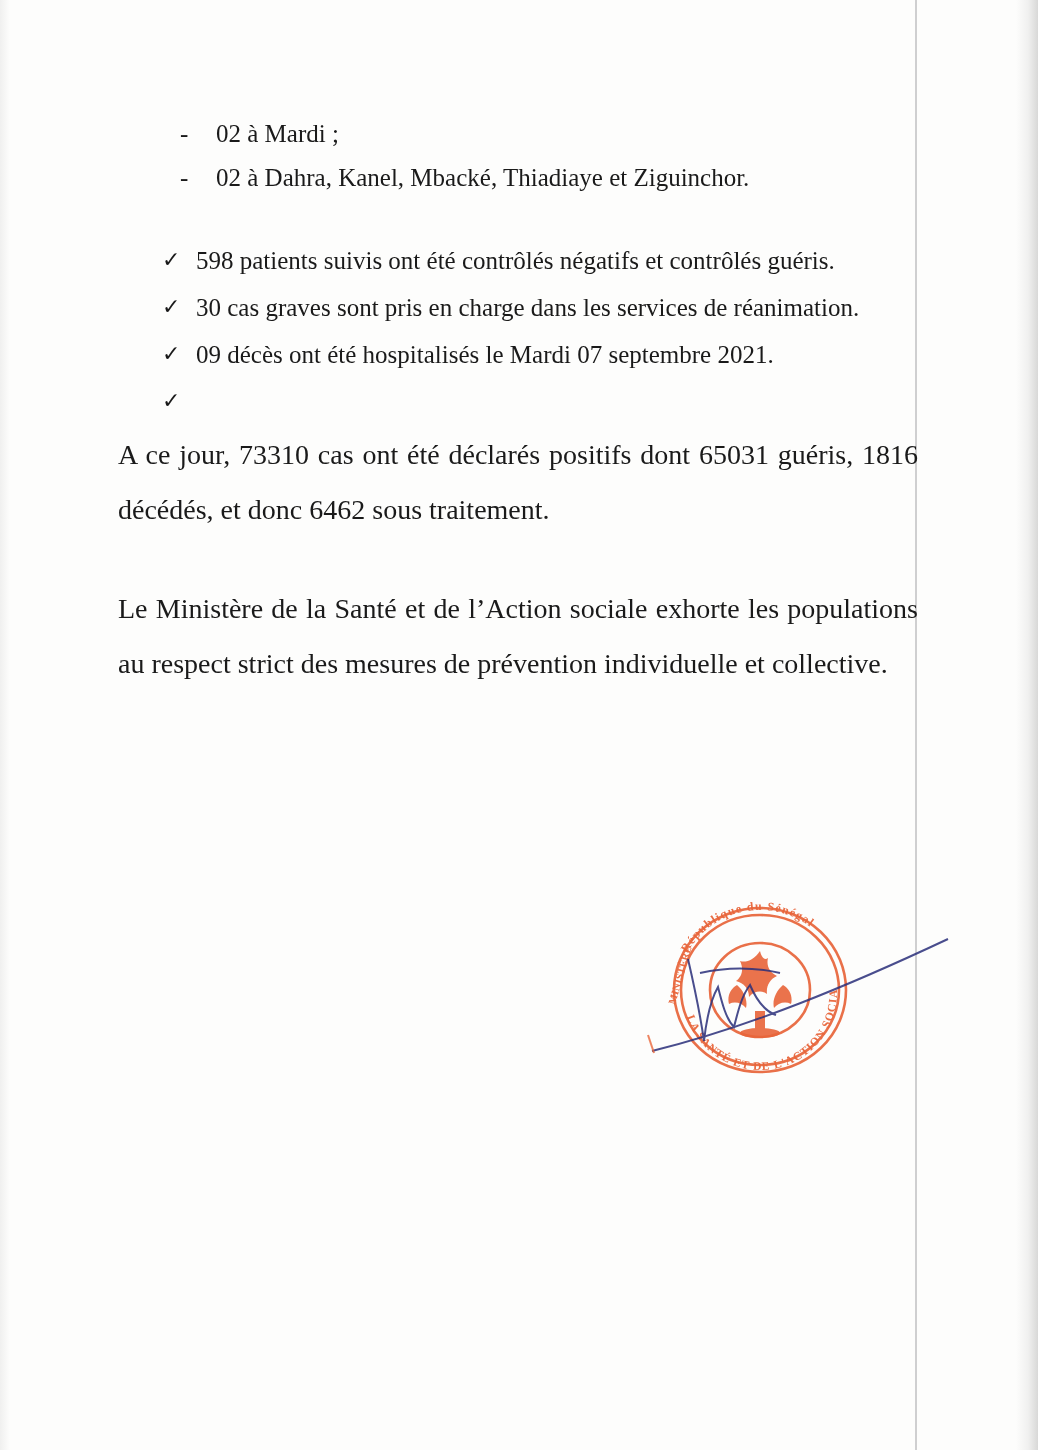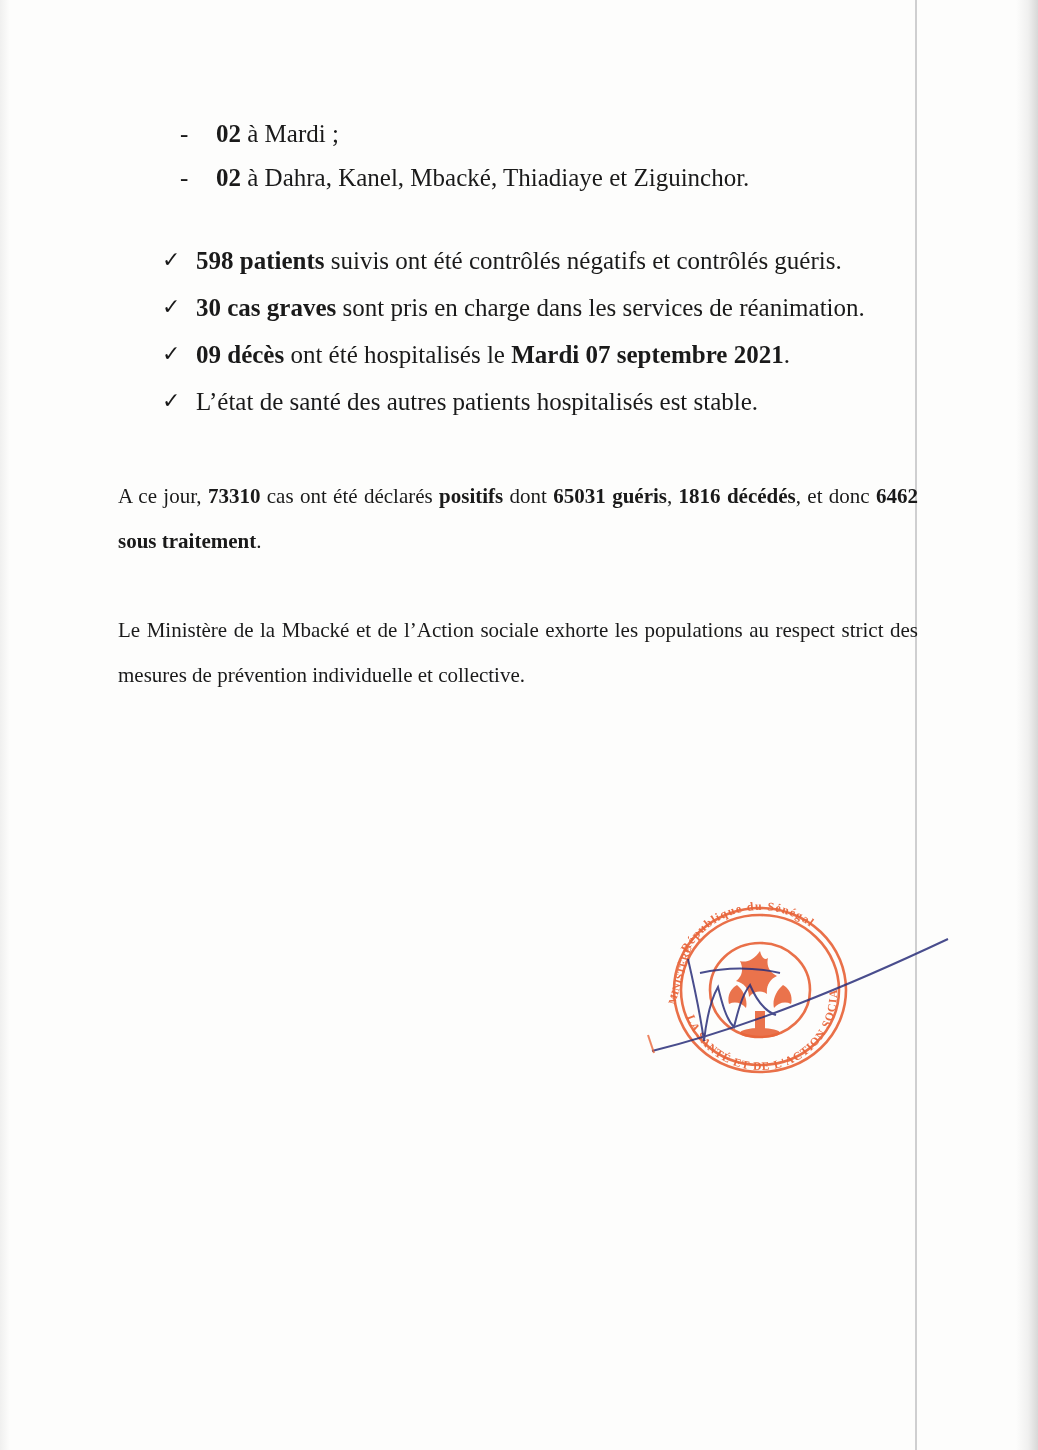--- a/index.html
+++ b/index.html
@@ -89,28 +89,28 @@
     position: absolute;
     left: 2px;
     top: -1px;
     font-size: 22px;
   }
   .justify {
     text-align: justify;
     text-justify: inter-word;
   }
   .para {
-    font-size: 21px;
-    line-height: 45px;
+    font-size: 28px;
+    line-height: 55px;
     margin-top: 44px;
     text-align: justify;
     text-justify: inter-word;
   }
   .para.p-first { margin-top: 50px; }
-  b, .b { font-weight: bold; }
+  b, .b { font-weight: normal; }
 
   
   .stamp {
     position: absolute;
     left: 655px;
     top: 893px;
     width: 210px;
     height: 195px;
     pointer-events: none;
   }
@@ -148,30 +148,30 @@
       <li class="check-item justify">
         <span class="check">✓</span><b>598 patients</b><span> suivis ont été contrôlés négatifs et contrôlés guéris.</span>
       </li>
       <li class="check-item justify">
         <span class="check">✓</span><b>30 cas graves</b><span> sont pris en charge dans les services de réanimation.</span>
       </li>
       <li class="check-item">
         <span class="check">✓</span><b>09 décès</b><span> ont été hospitalisés le </span><b>Mardi 07 septembre 2021</b><span>.</span>
       </li>
       <li class="check-item">
-        <span class="check">✓</span><span>L’état de santé des autres patients hospitalisés est stable.</span>
+        <span class="check">✓</span>
       </li>
     </ul>
 
     <p class="para p-first">
       <span>A ce jour, </span><b>73310</b><span> cas ont été déclarés </span><b>positifs</b><span> dont </span><b>65031 guéris</b><span>, </span><b>1816 décédés</b><span>, et donc </span><b>6462 sous traitement</b><span>.</span>
     </p>
 
 
-    <p class="para">Le Ministère de la Mbacké et de l’Action sociale exhorte les populations au respect strict des mesures de prévention individuelle et collective.</p>
+    <p class="para">Le Ministère de la Santé et de l’Action sociale exhorte les populations au respect strict des mesures de prévention individuelle et collective.</p>
 
   </div>
 
   <div class="stamp">
     <svg width="210" height="195" viewBox="0 0 210 195" xmlns="http://www.w3.org/2000/svg">
       <defs>
         <path id="arcTop" d="M 22,100 A 83,83 0 0 1 188,100"></path>
         <path id="arcBottom" d="M 28,100 A 77,77 0 0 0 182,100"></path>
       </defs>
       <g fill="none" stroke="#e8653a" stroke-width="2.6" opacity="0.92">

